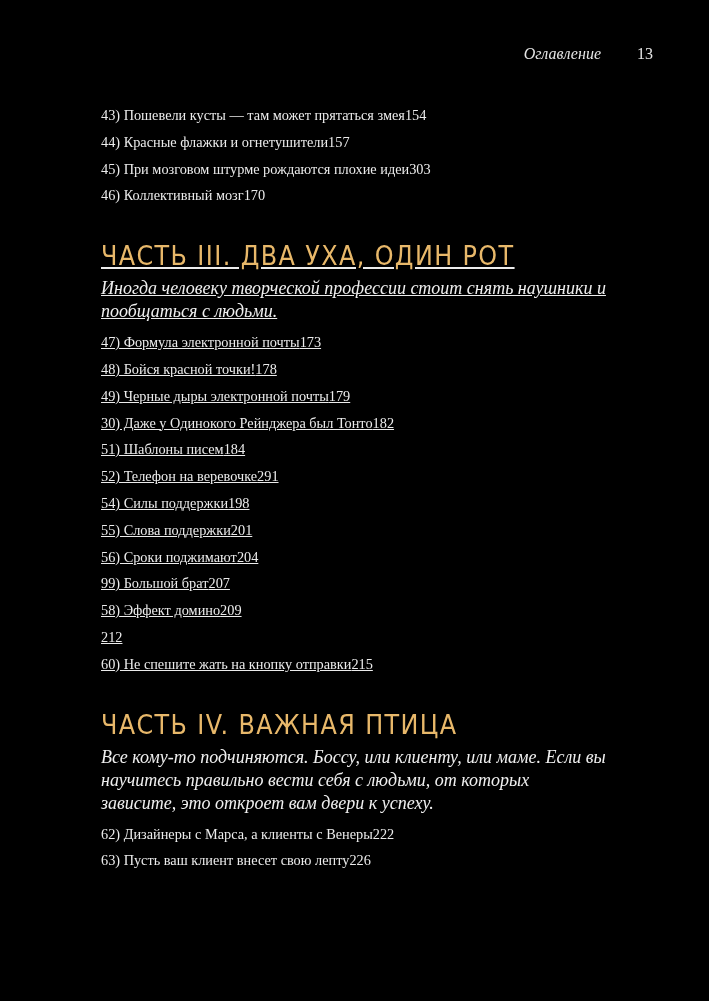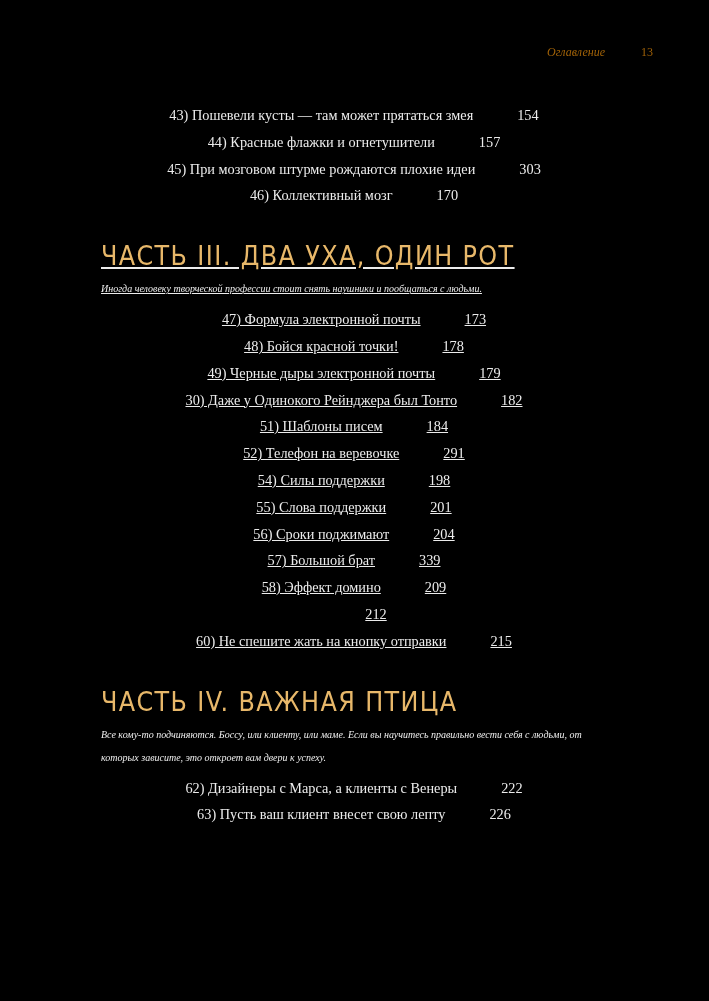--- a/index.html
+++ b/index.html
@@ -12,60 +12,60 @@
       height: 1001px;
       position: relative;
       overflow: hidden;
       color: #ececec;
       font-family: "Liberation Serif", "DejaVu Serif", serif;
     }
     .running-head {
       position: absolute;
       top: 45px;
       right: 56px;
-      font-size: 12px;
-      color: #a16207;
+      font-size: 16px;
+      color: #e5e5e5;
       display: flex;
       gap: 36px;
       align-items: flex-end;
     }
     .running-head .rh-title { font-style: italic; }
     .content {
       position: absolute;
       left: 101px;
       width: 506px;
       top: 102px;
     }
     .toc-list { margin: 0; padding: 0; list-style: none; }
     .toc-row {
       display: flex;
-      justify-content: center;
+      justify-content: flex-start;
       align-items: baseline;
       height: 26.8px;
       line-height: 26.8px;
       font-size: 14.3px;
       color: #ececec;
       cursor: pointer;
     }
-    .toc-row .toc-page { text-align: right; margin-left: 44px; }
+    .toc-row .toc-page { text-align: right; }
     .part-title {
       font-family: "DejaVu Sans", sans-serif;
       font-weight: normal;
       font-size: 26px;
       letter-spacing: 1.5px;
       color: #e8b86a;
       margin: 0;
       line-height: 34px;
       transform: scaleX(0.92);
       transform-origin: left center;
       white-space: nowrap;
     }
     .part-desc {
       font-style: italic;
-      font-size: 10px;
+      font-size: 18px;
       line-height: 23px;
       color: #efefef;
       margin: 4px 0 6px 0;
     }
     #part3 { margin-top: 30px; text-decoration: underline; }
     #part4 { margin-top: 30px; }
   </style>
 </head>
 <body>
 
@@ -128,22 +128,22 @@
         </li>
       <li class="toc-row">
           <span>55) Слова поддержки</span>
           <span class="toc-page">201</span>
         </li>
       <li class="toc-row">
           <span>56) Сроки поджимают</span>
           <span class="toc-page">204</span>
         </li>
       <li class="toc-row">
-          <span>57) Большой брат</span>
-          <span class="toc-page">339</span>
+          <span>99) Большой брат</span>
+          <span class="toc-page">207</span>
         </li>
       <li class="toc-row">
           <span>58) Эффект домино</span>
           <span class="toc-page">209</span>
         </li>
       <li class="toc-row">
           <span class="toc-page">212</span>
         </li>
       <li class="toc-row">
           <span>60) Не спешите жать на кнопку отправки</span>

